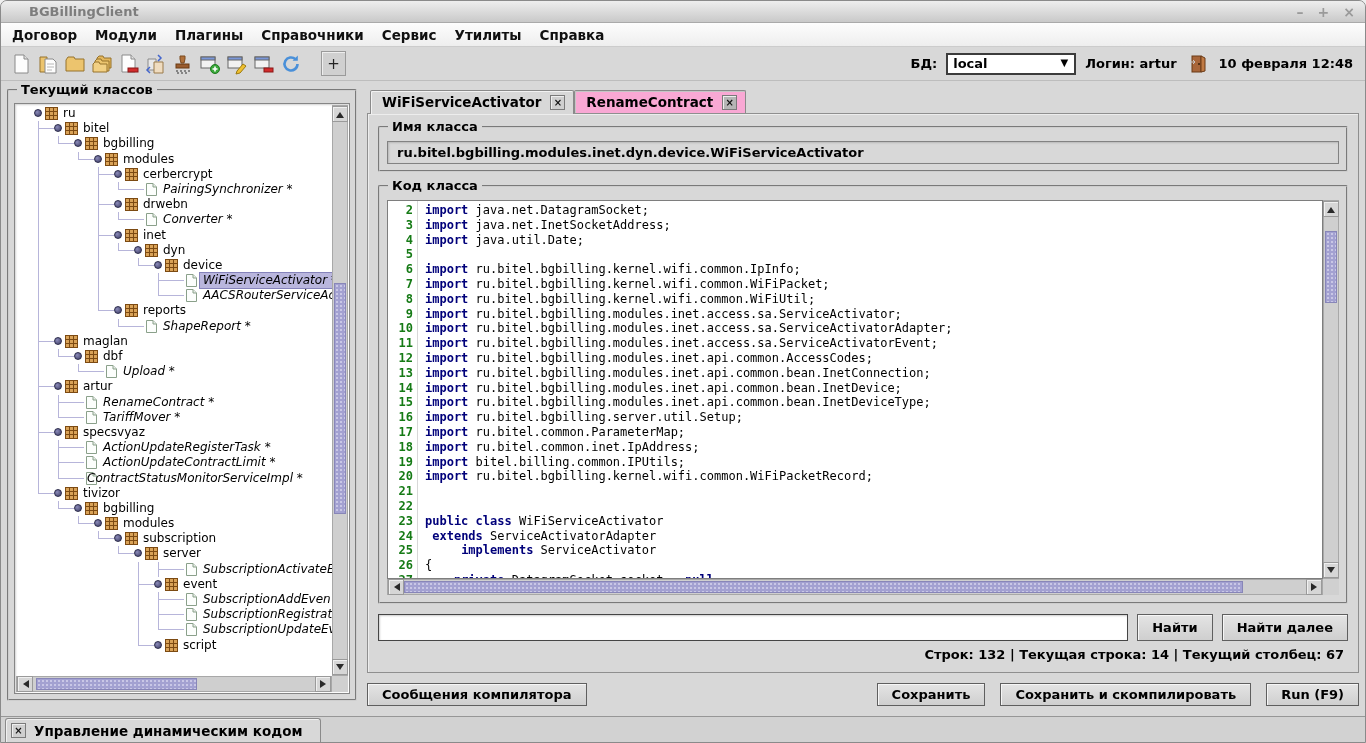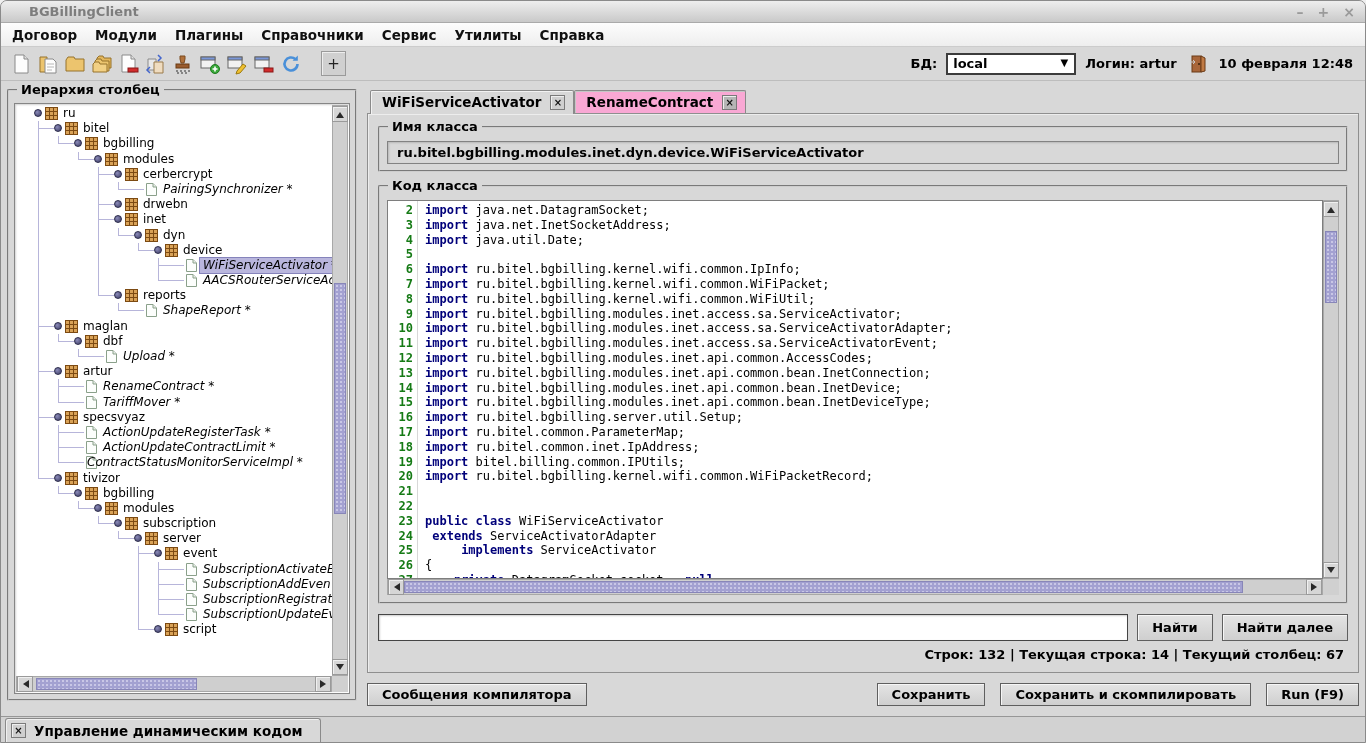--- a/index.html
+++ b/index.html
@@ -229,21 +229,21 @@
           </svg>
         </span>
       <span class="blabel">10 февраля 12:48</span>
     </div>
   </div>
 
   <div class="main">
 
     <div class="left-panel">
       <div class="groupbox tree-group">
-        <span class="gb-label">Иерархия столбец</span>
+        <span class="gb-label">Текущий классов</span>
         <div class="tree-box">
           <div class="tree-rows" id="treeRows">
               <div class="trow">
                 <span class="tknob" style="left:18px"></span>
                 <svg class="ticon" style="left:29px" width="13" height="13">
                   <rect x="0.5" y="0.5" width="12" height="12" fill="#d9a257" stroke="#7c4a12"></rect>
                   <path d="M0 4.5h13M0 8.5h13M4.5 0v13M8.5 0v13" stroke="#7c4a12"></path>
                 </svg>
                 <span class="tlabel  " style="left:44px">ru</span>
               </div>
@@ -304,20 +304,31 @@
               <div class="trow">
                 <span class="tguide" style="left:22px"></span>
                 <span class="tguide " style="left:82px"></span>
                 <span class="tstub" style="left:82px;width:16px"></span>
                 <span class="tknob" style="left:98px"></span>
                 <svg class="ticon" style="left:109px" width="13" height="13">
                   <rect x="0.5" y="0.5" width="12" height="12" fill="#d9a257" stroke="#7c4a12"></rect>
                   <path d="M0 4.5h13M0 8.5h13M4.5 0v13M8.5 0v13" stroke="#7c4a12"></path>
                 </svg>
                 <span class="tlabel  " style="left:124px">drwebn</span>
+              </div>
+              <div class="trow">
+                <span class="tguide" style="left:22px"></span>
+                <span class="tguide" style="left:82px"></span>
+                <span class="tguide half" style="left:102px"></span>
+                <span class="tstub" style="left:102px;width:26px"></span>
+                <svg class="ticon" style="left:130px" width="11" height="13">
+                  <path d="M0.5 0.5h6.5l3.5 3.5v8.5H0.5z" fill="#fcfefc" stroke="#8aa08a"></path>
+                  <path d="M7 0.5V4h3.5" fill="#e8f0e8" stroke="#8aa08a"></path>
+                </svg>
+                <span class="tlabel cls " style="left:144px">Converter *</span>
               </div>
               <div class="trow">
                 <span class="tguide" style="left:22px"></span>
                 <span class="tguide " style="left:82px"></span>
                 <span class="tstub" style="left:82px;width:16px"></span>
                 <span class="tknob" style="left:98px"></span>
                 <svg class="ticon" style="left:109px" width="13" height="13">
                   <rect x="0.5" y="0.5" width="12" height="12" fill="#d9a257" stroke="#7c4a12"></rect>
                   <path d="M0 4.5h13M0 8.5h13M4.5 0v13M8.5 0v13" stroke="#7c4a12"></path>
                 </svg>
@@ -535,38 +546,38 @@
                 <span class="tguide half" style="left:102px"></span>
                 <span class="tstub" style="left:102px;width:16px"></span>
                 <span class="tknob" style="left:118px"></span>
                 <svg class="ticon" style="left:129px" width="13" height="13">
                   <rect x="0.5" y="0.5" width="12" height="12" fill="#d9a257" stroke="#7c4a12"></rect>
                   <path d="M0 4.5h13M0 8.5h13M4.5 0v13M8.5 0v13" stroke="#7c4a12"></path>
                 </svg>
                 <span class="tlabel  " style="left:144px">server</span>
               </div>
               <div class="trow">
+                <span class="tguide" style="left:122px"></span>
+                <span class="tguide " style="left:142px"></span>
+                <span class="tstub" style="left:142px;width:26px"></span>
+                <svg class="ticon" style="left:170px" width="11" height="13">
+                  <path d="M0.5 0.5h6.5l3.5 3.5v8.5H0.5z" fill="#fcfefc" stroke="#8aa08a"></path>
+                  <path d="M7 0.5V4h3.5" fill="#e8f0e8" stroke="#8aa08a"></path>
+                </svg>
+                <span class="tlabel cls " style="left:184px">SubscriptionActivateE</span>
+              </div>
+              <div class="trow">
                 <span class="tguide " style="left:122px"></span>
                 <span class="tstub" style="left:122px;width:16px"></span>
                 <span class="tknob" style="left:138px"></span>
                 <svg class="ticon" style="left:149px" width="13" height="13">
                   <rect x="0.5" y="0.5" width="12" height="12" fill="#d9a257" stroke="#7c4a12"></rect>
                   <path d="M0 4.5h13M0 8.5h13M4.5 0v13M8.5 0v13" stroke="#7c4a12"></path>
                 </svg>
                 <span class="tlabel  " style="left:164px">event</span>
-              </div>
-              <div class="trow">
-                <span class="tguide" style="left:122px"></span>
-                <span class="tguide " style="left:142px"></span>
-                <span class="tstub" style="left:142px;width:26px"></span>
-                <svg class="ticon" style="left:170px" width="11" height="13">
-                  <path d="M0.5 0.5h6.5l3.5 3.5v8.5H0.5z" fill="#fcfefc" stroke="#8aa08a"></path>
-                  <path d="M7 0.5V4h3.5" fill="#e8f0e8" stroke="#8aa08a"></path>
-                </svg>
-                <span class="tlabel cls " style="left:184px">SubscriptionActivateE</span>
               </div>
               <div class="trow">
                 <span class="tguide" style="left:122px"></span>
                 <span class="tguide " style="left:142px"></span>
                 <span class="tstub" style="left:142px;width:26px"></span>
                 <svg class="ticon" style="left:170px" width="11" height="13">
                   <path d="M0.5 0.5h6.5l3.5 3.5v8.5H0.5z" fill="#fcfefc" stroke="#8aa08a"></path>
                   <path d="M7 0.5V4h3.5" fill="#e8f0e8" stroke="#8aa08a"></path>
                 </svg>
                 <span class="tlabel cls " style="left:184px">SubscriptionAddEven</span>

